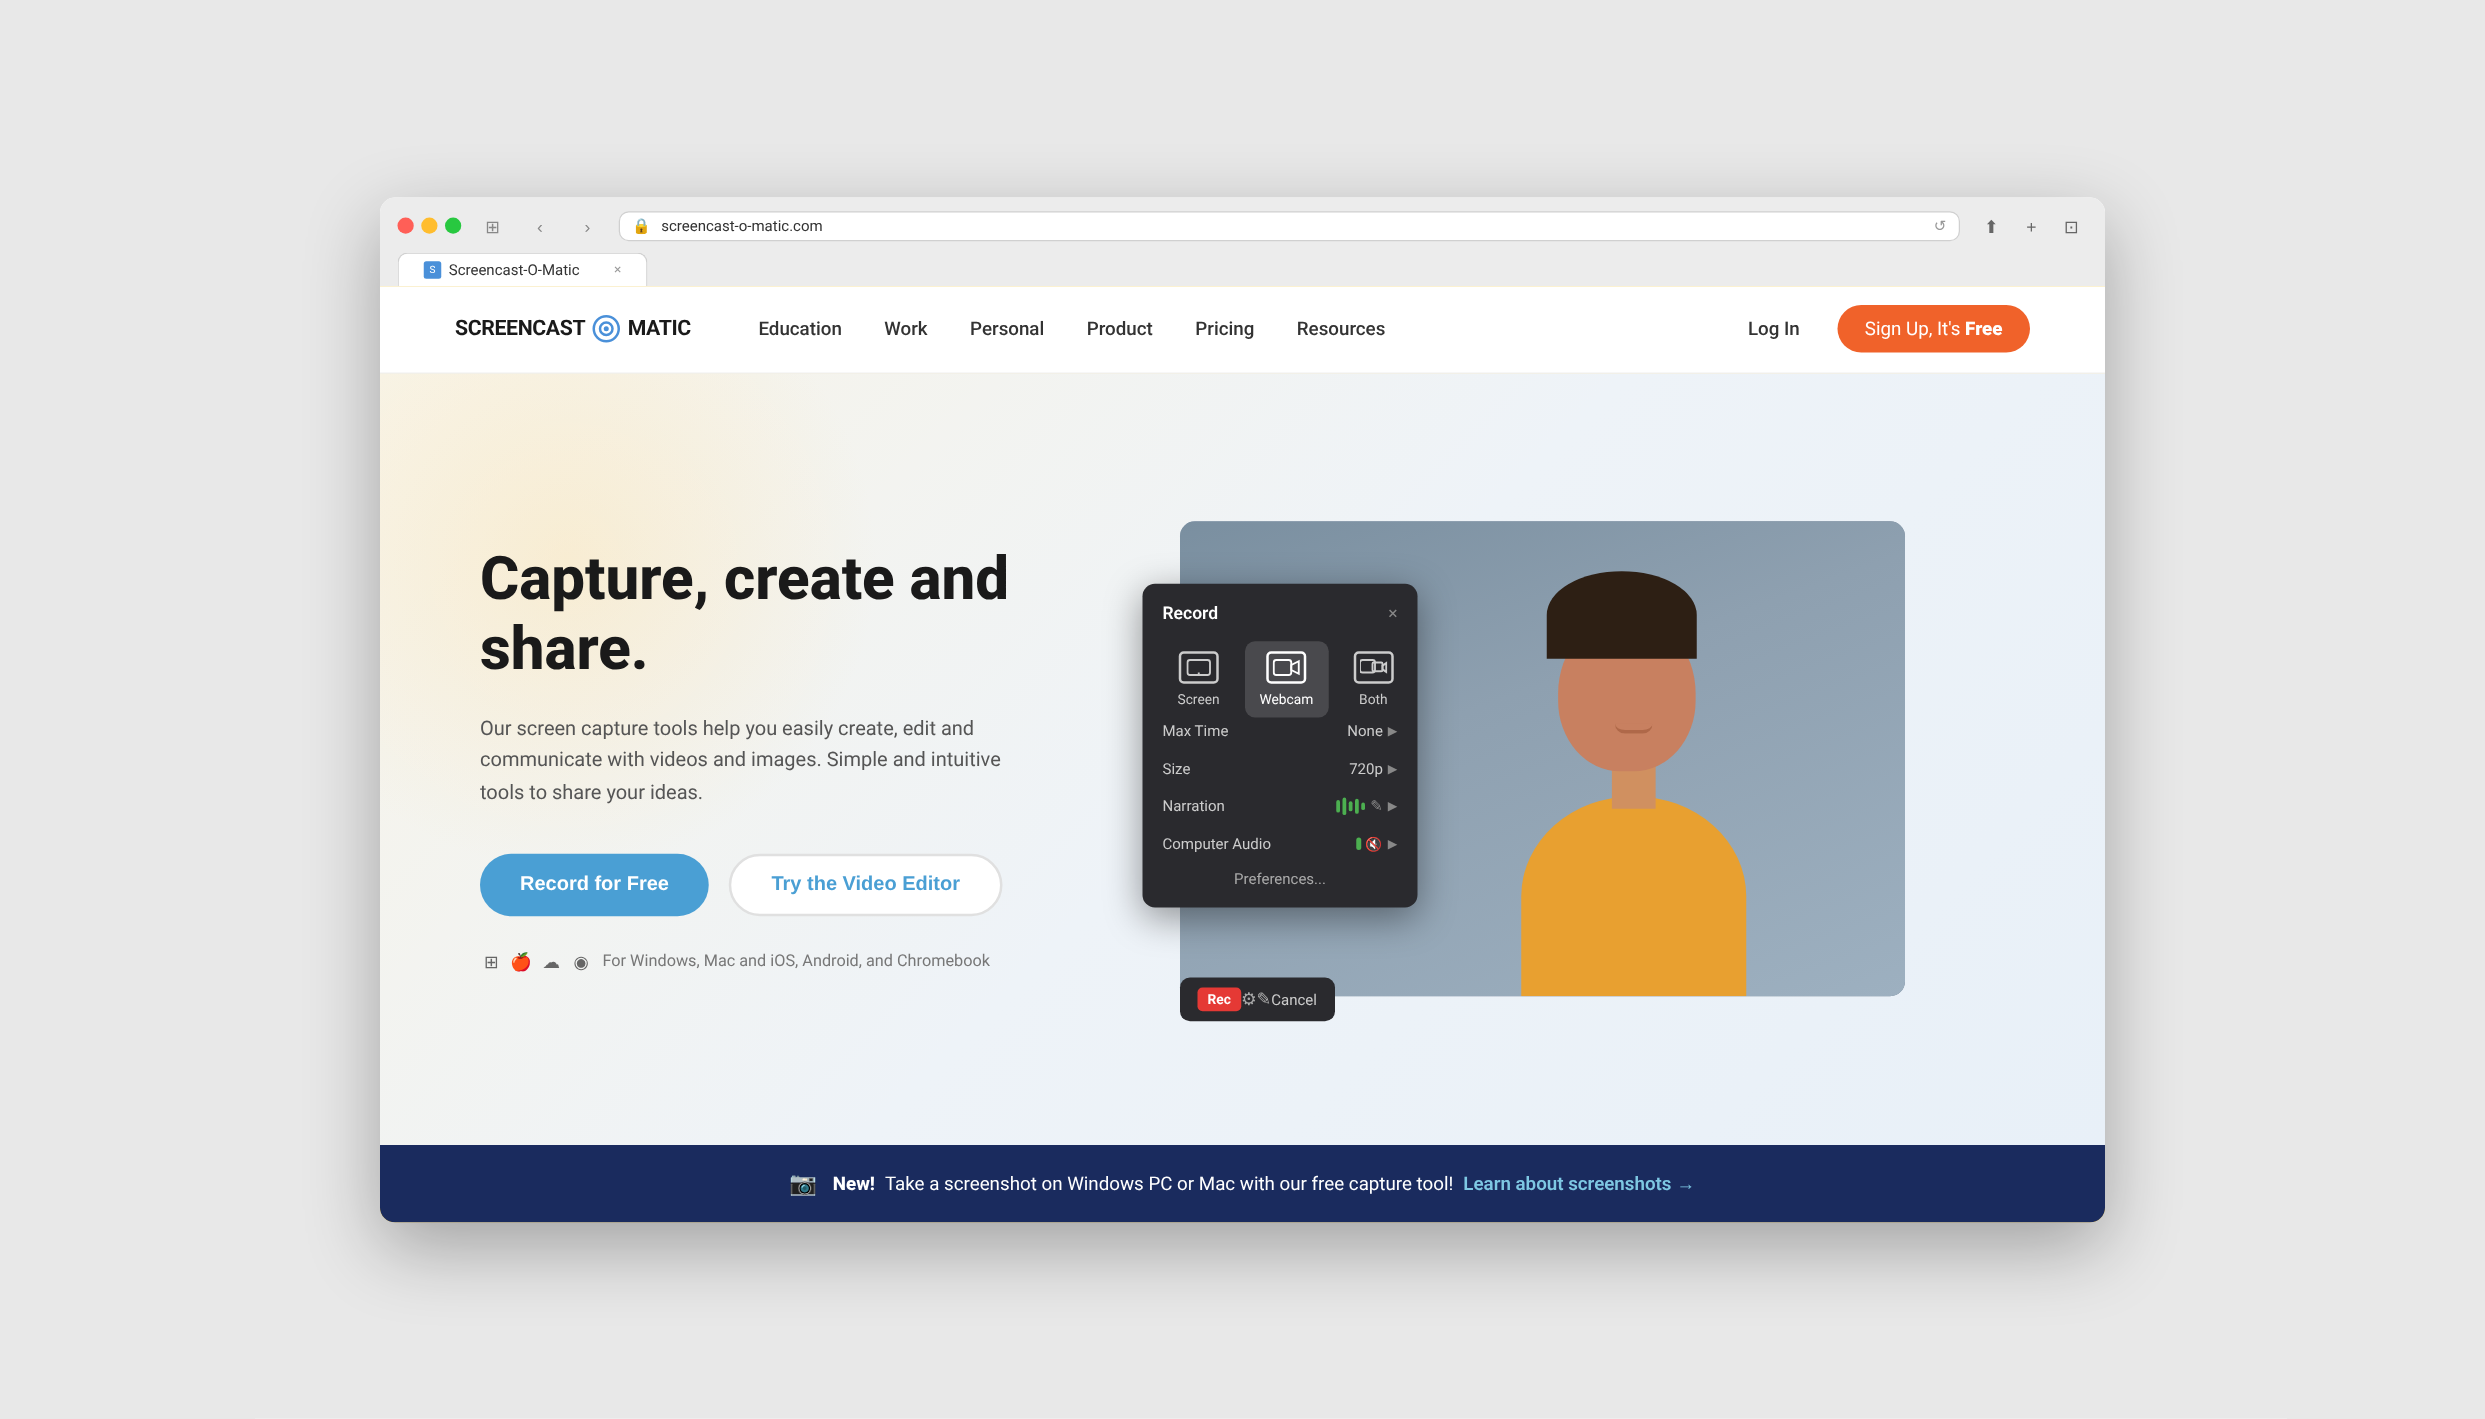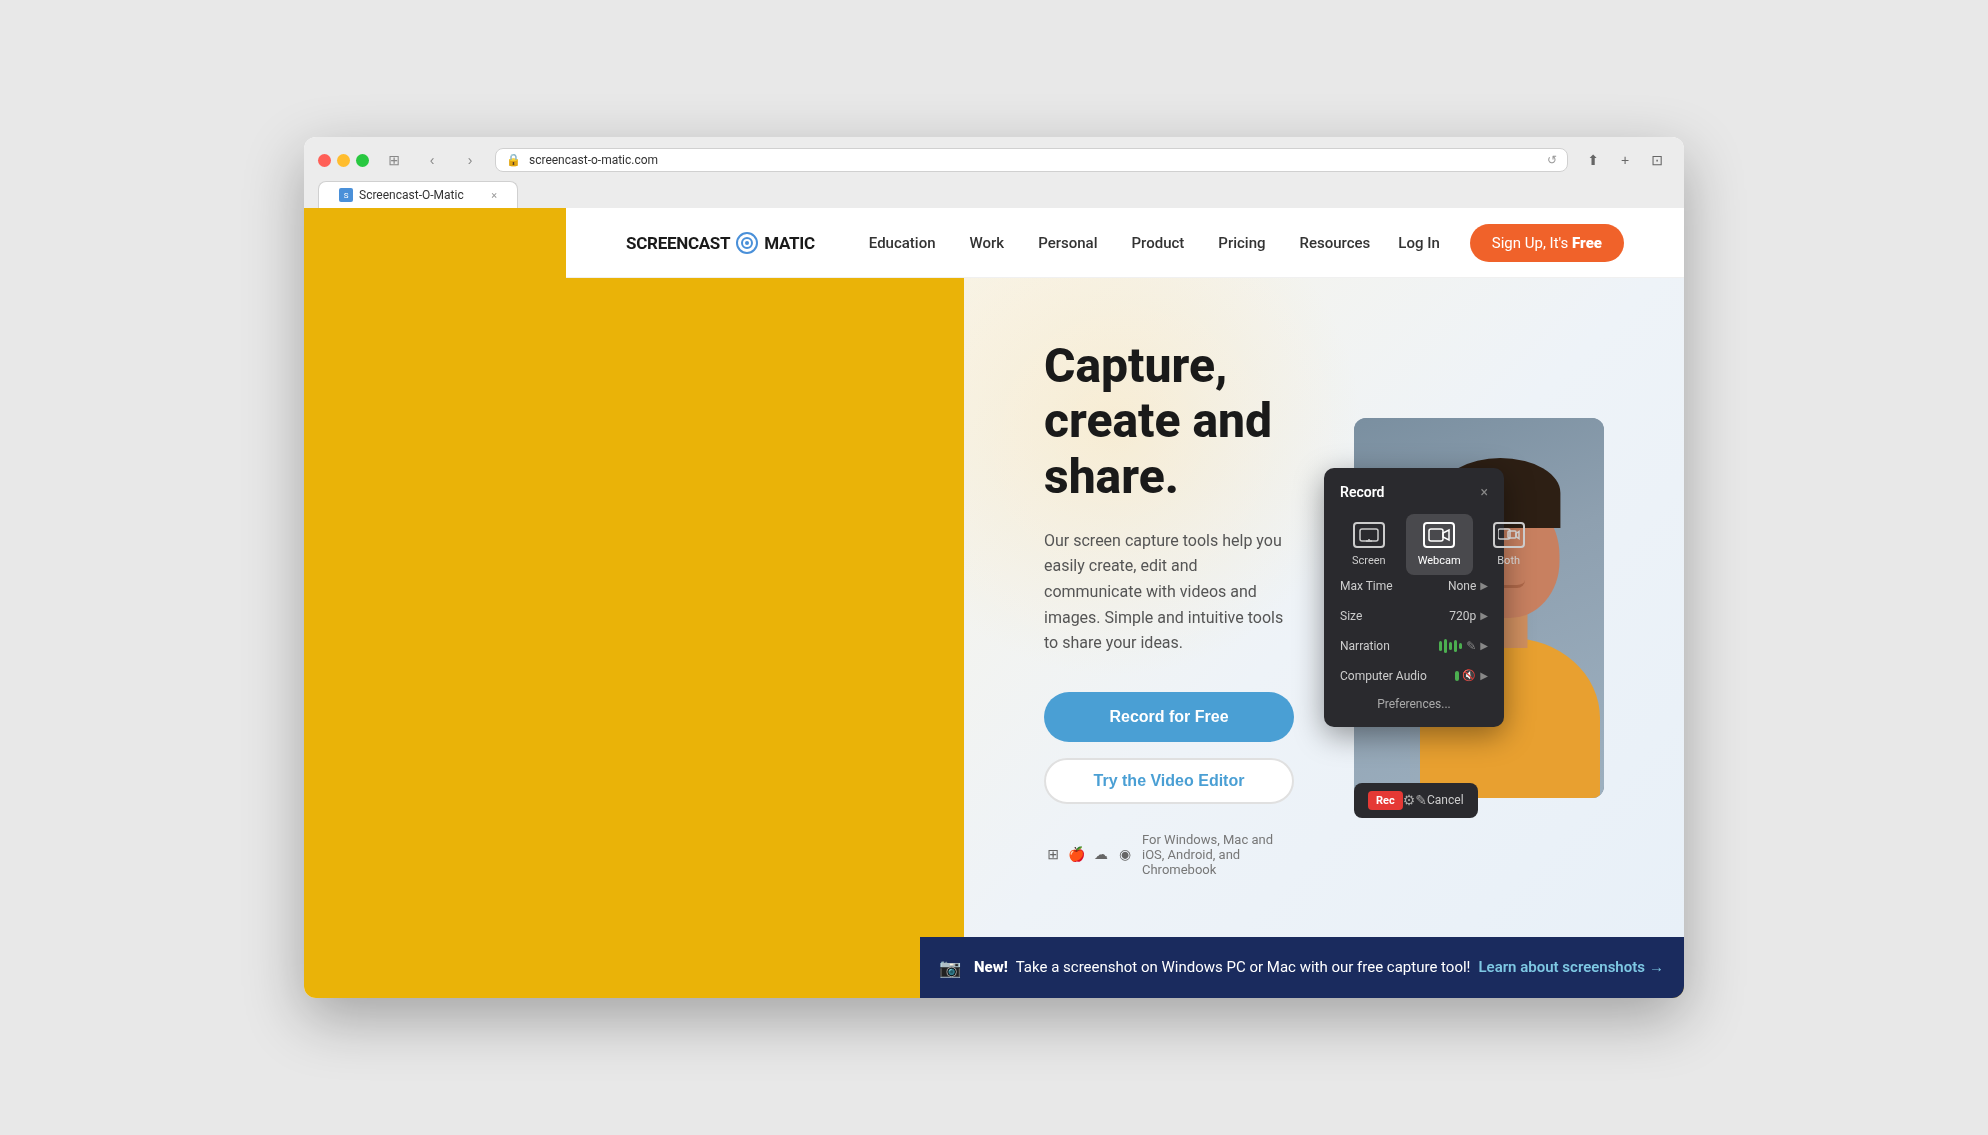--- a/index.html
+++ b/index.html
@@ -118,21 +118,20 @@
       font-size: 11px;
       cursor: pointer;
     }
 
     
     .page-content {
       flex: 1;
       display: flex;
       flex-direction: column;
       background: #eab308;
-      align-items: flex-end;
     }
 
     
     nav {
       display: flex;
       align-items: center;
       padding: 0 60px;
       height: 70px;
       background: #fff;
       border-bottom: 1px solid #f0f0f0;
@@ -245,21 +244,20 @@
       font-size: 16px;
       color: #555;
       line-height: 1.6;
       margin-bottom: 36px;
       max-width: 440px;
     }
     .hero-buttons {
       display: flex;
       gap: 16px;
       margin-bottom: 28px;
-      flex-direction: column;
     }
     .record-btn {
       background: #4a9fd4;
       color: #fff;
       padding: 16px 32px;
       border-radius: 30px;
       font-size: 16px;
       font-weight: 700;
       text-decoration: none;
       cursor: pointer;
@@ -317,21 +315,21 @@
       border-radius: 12px;
       overflow: hidden;
       position: relative;
     }
 
     
     .record-ui {
       position: absolute;
       top: 50px;
       left: -30px;
-      width: 180px;
+      width: 220px;
       background: #2a2a2e;
       border-radius: 10px;
       padding: 16px;
       box-shadow: 0 8px 30px rgba(0,0,0,0.4);
     }
     .record-header {
       display: flex;
       justify-content: space-between;
       align-items: center;
       margin-bottom: 14px;

